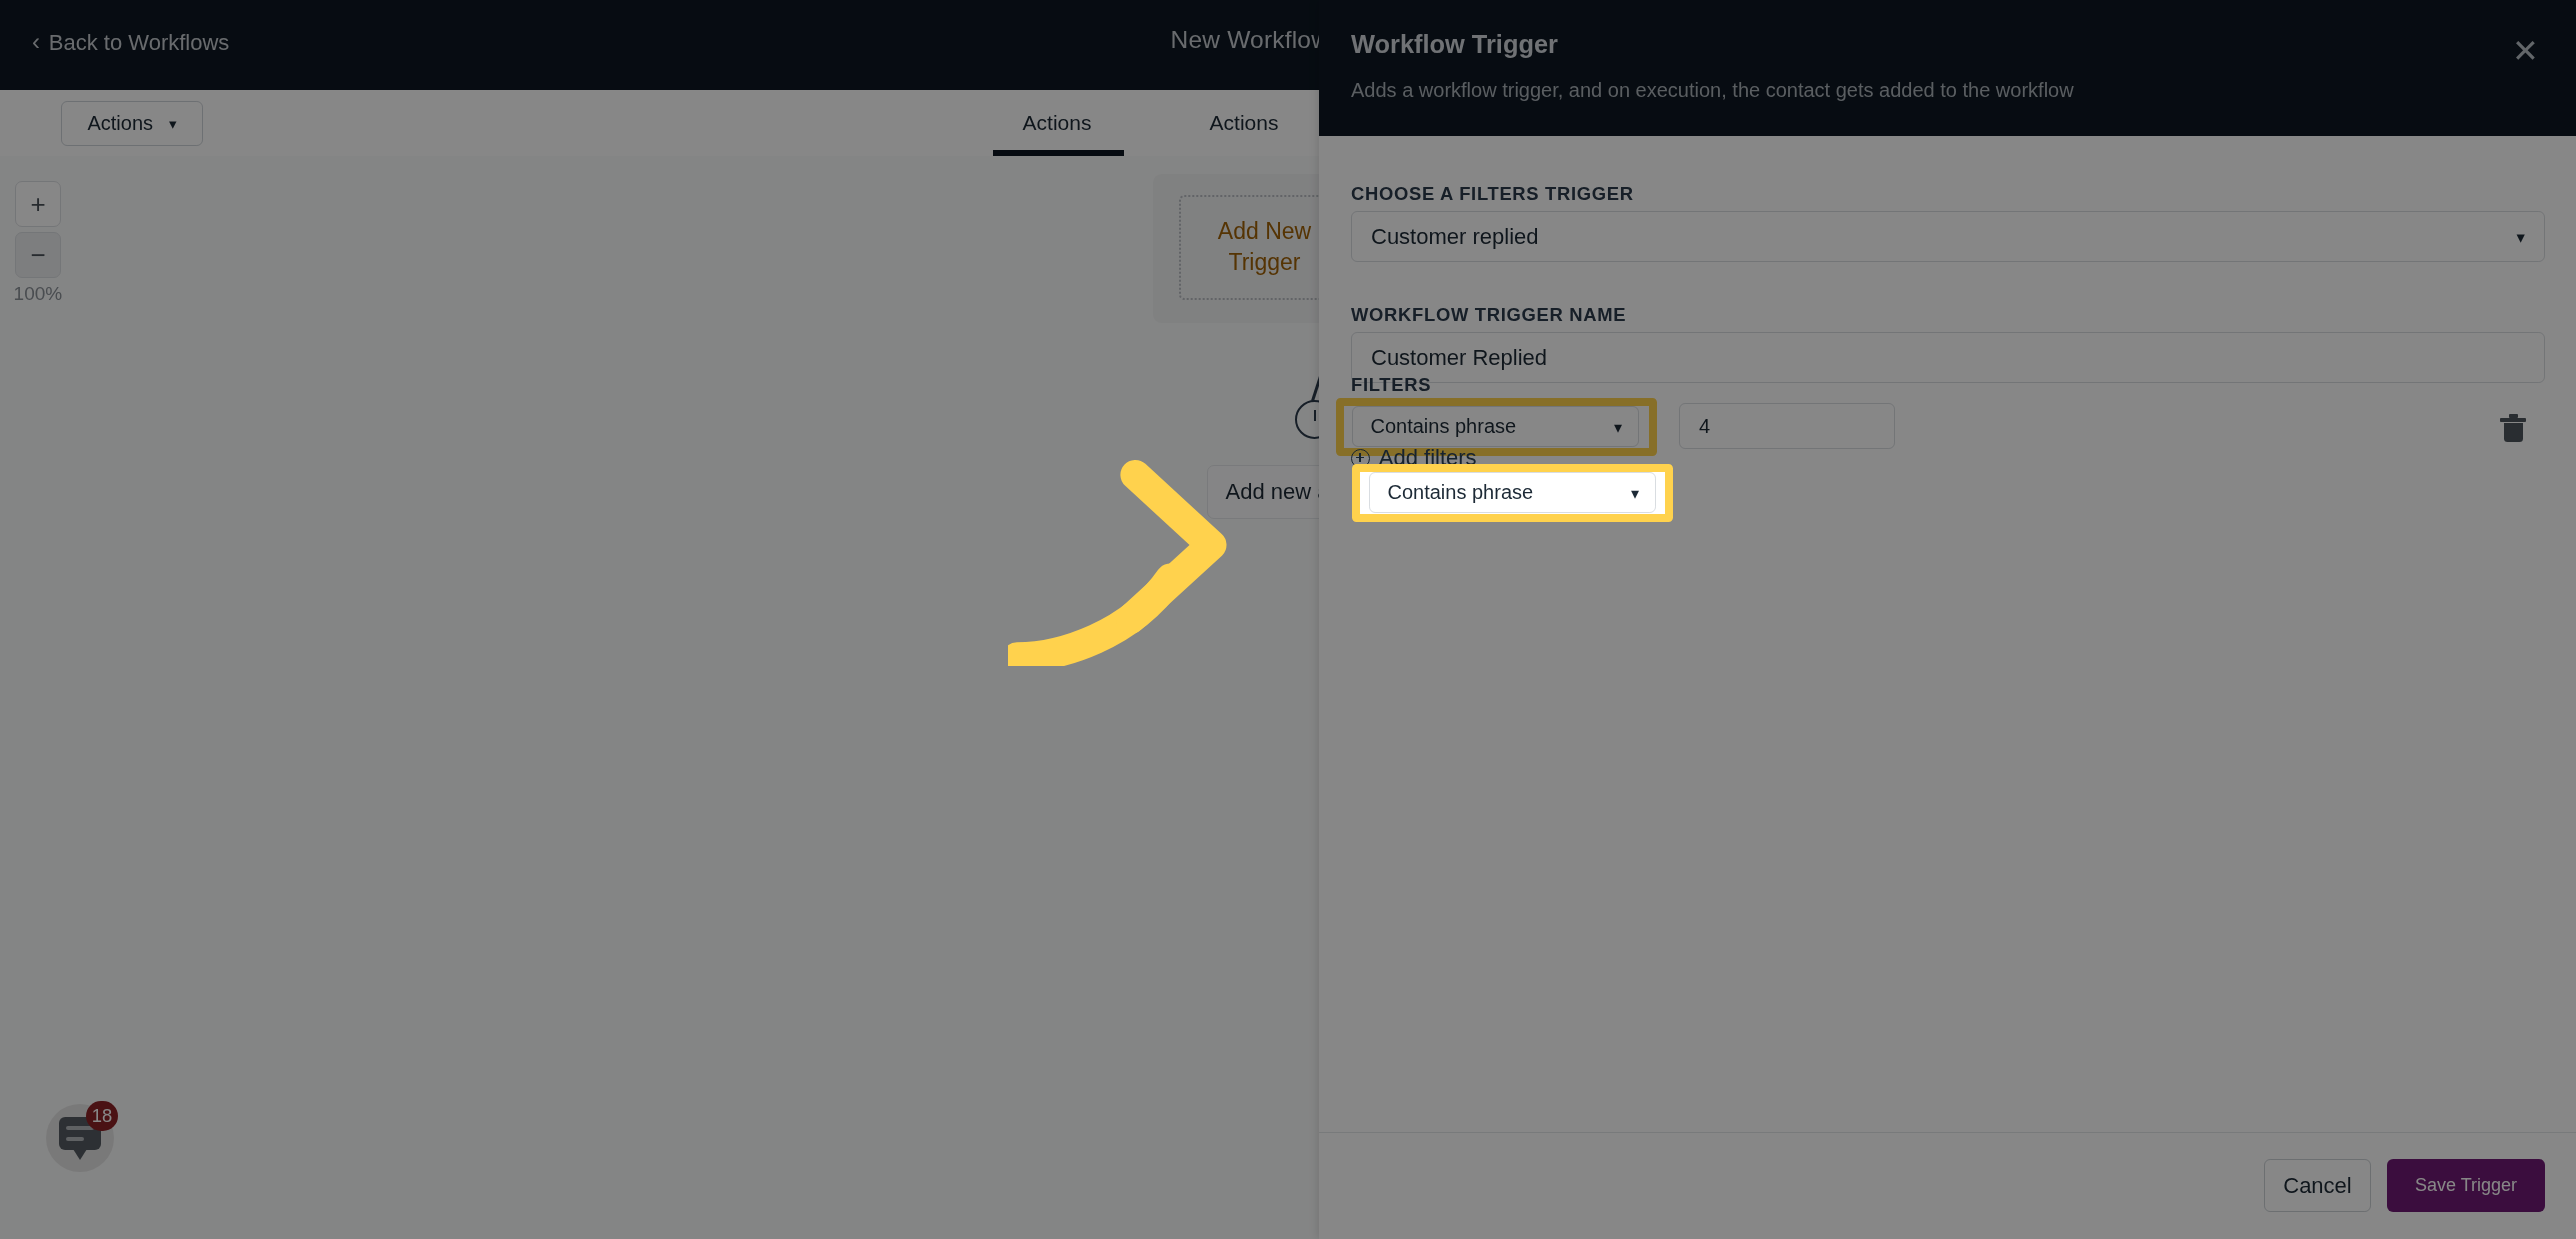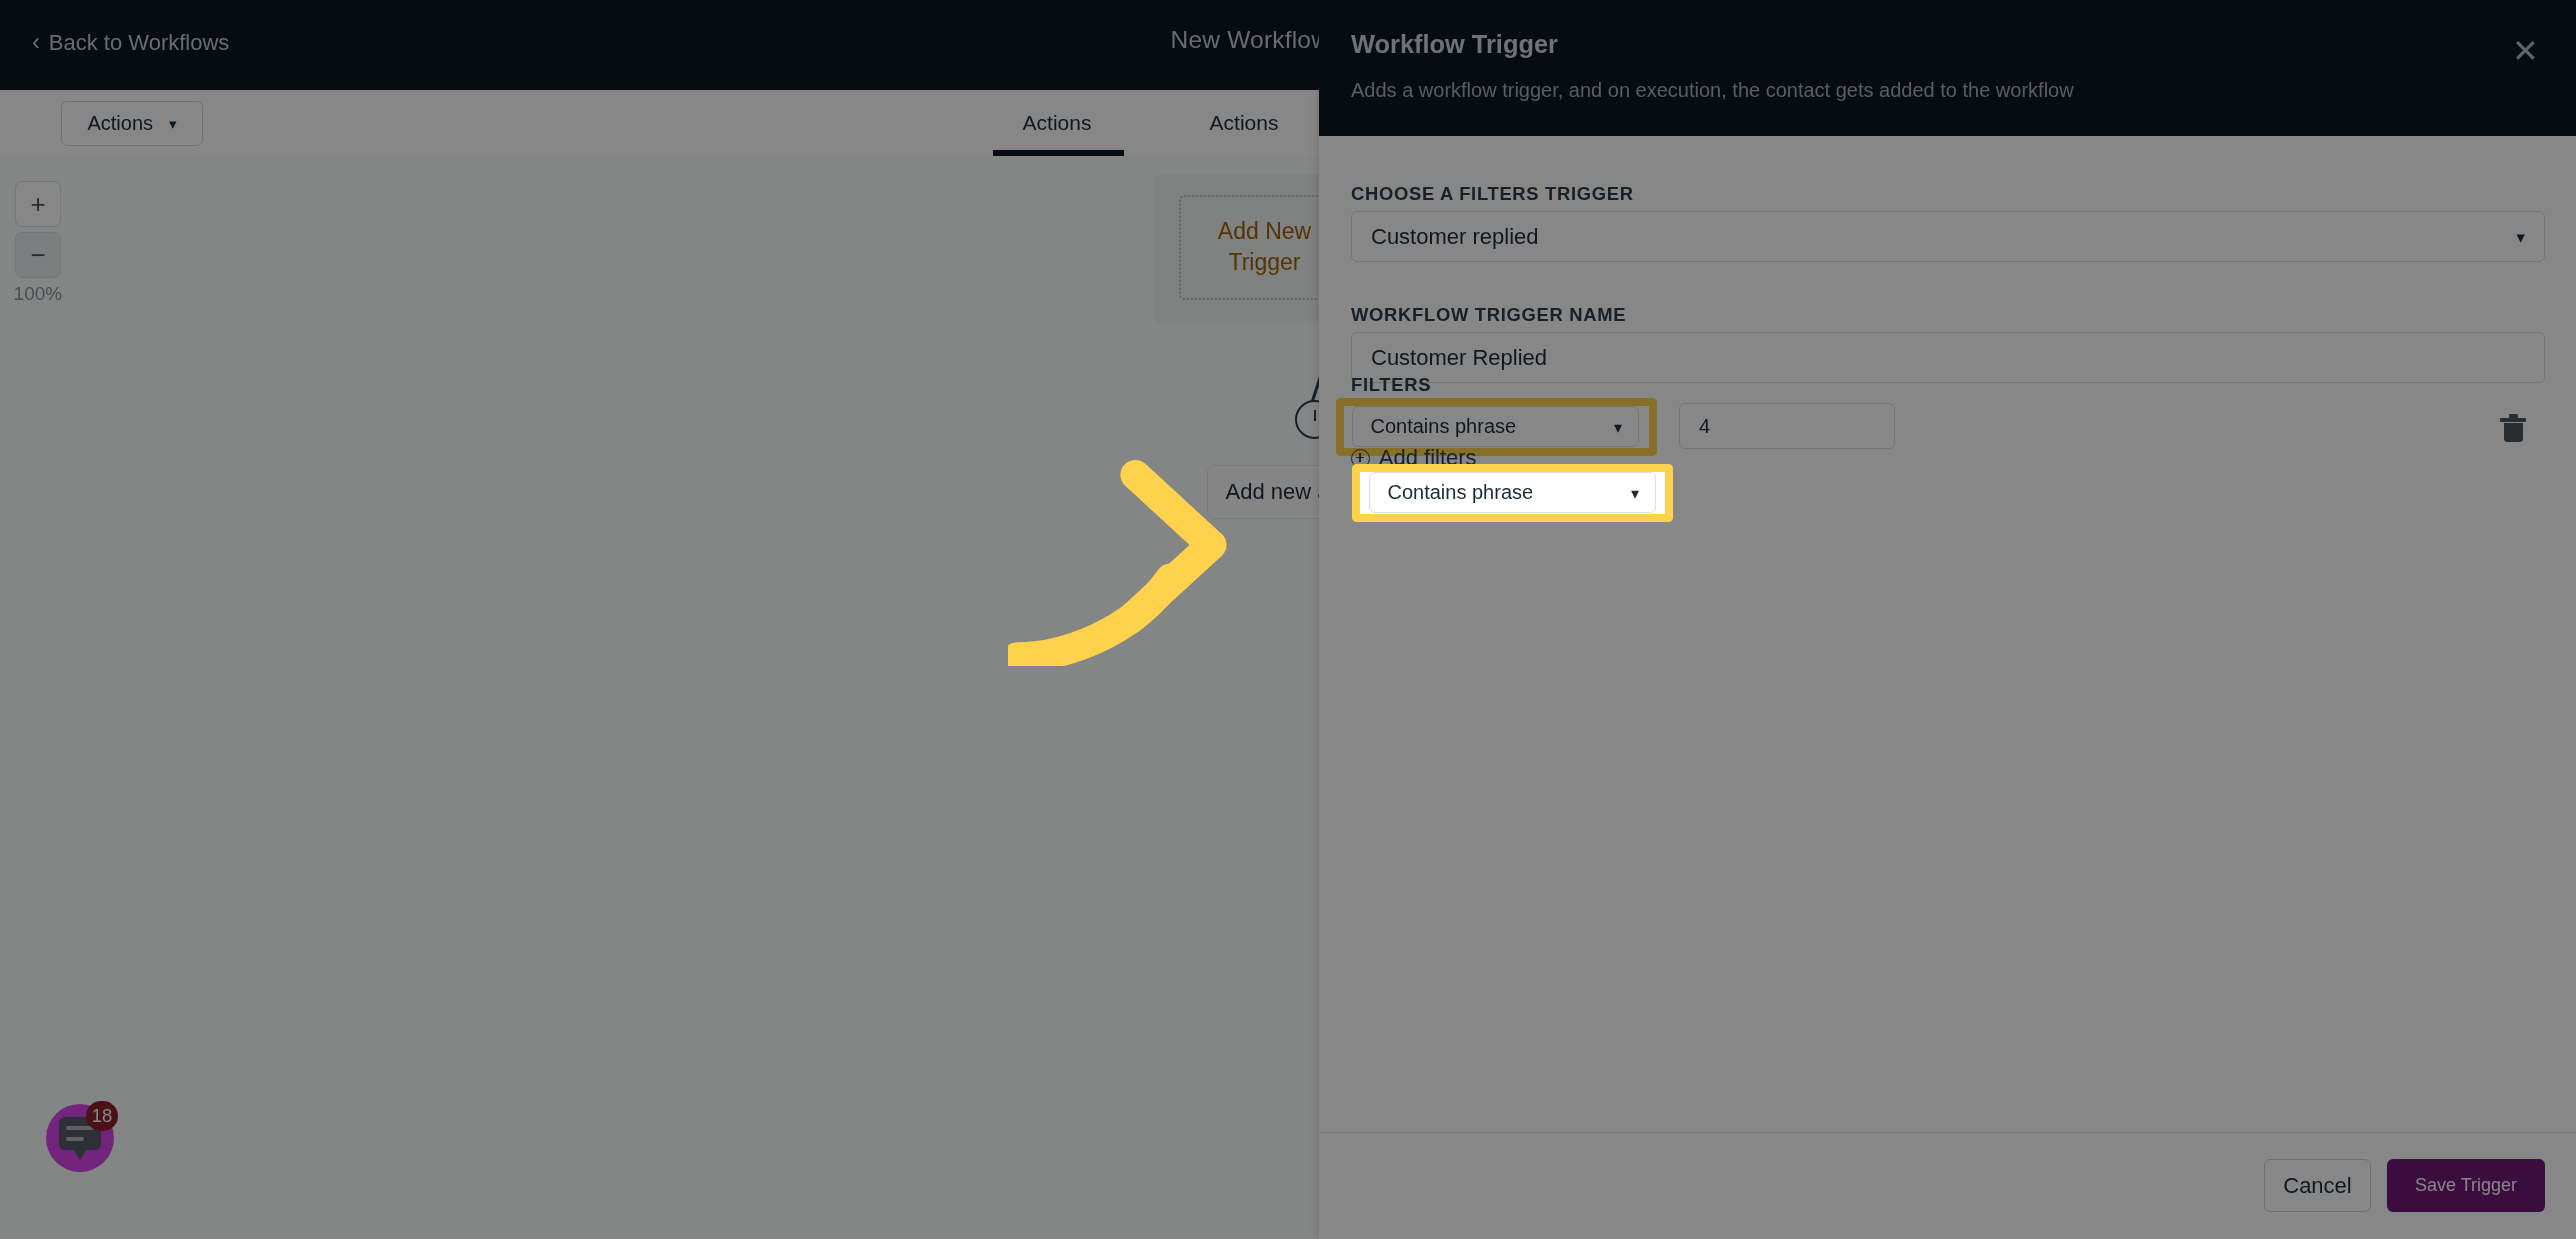--- a/index.html
+++ b/index.html
@@ -192,21 +192,21 @@
     box-sizing: border-box;
     white-space: nowrap;
   }
 
   
   #chat-widget {
     position: absolute;
     left: 46px; top: 948px;
     width: 68px; height: 68px;
     border-radius: 50%;
-    background: #d946ef;
+    background: #e5e5e5;
     cursor: pointer;
   }
   #chat-bubble-icon {
     position: absolute;
     left: 13px; top: 13px;
     width: 42px; height: 33px;
     background: #565c63;
     border-radius: 6.1px;
   }
   #chat-bubble-icon::after {

